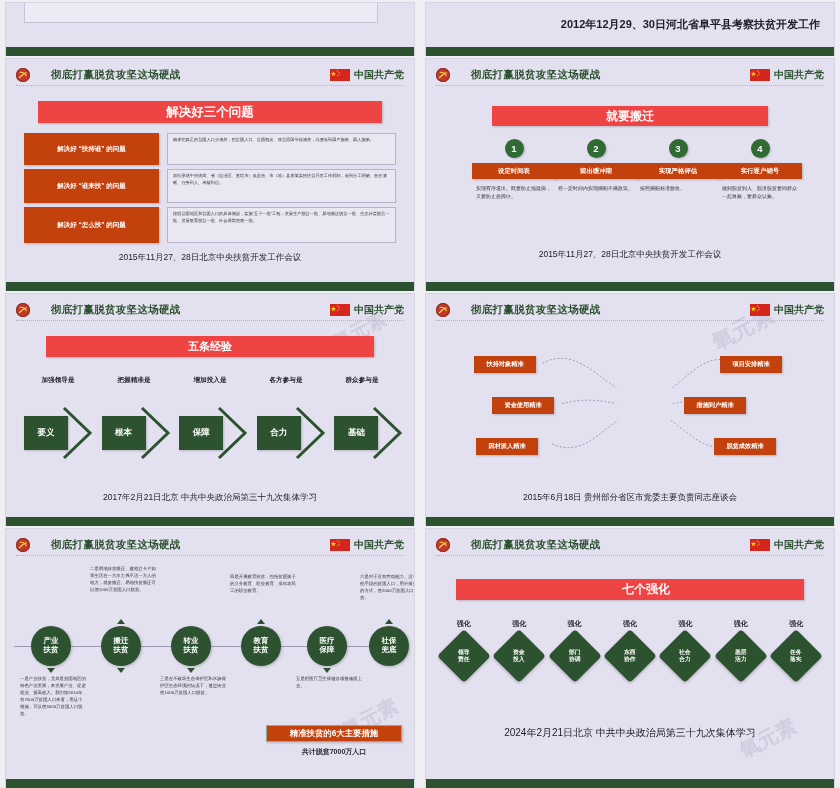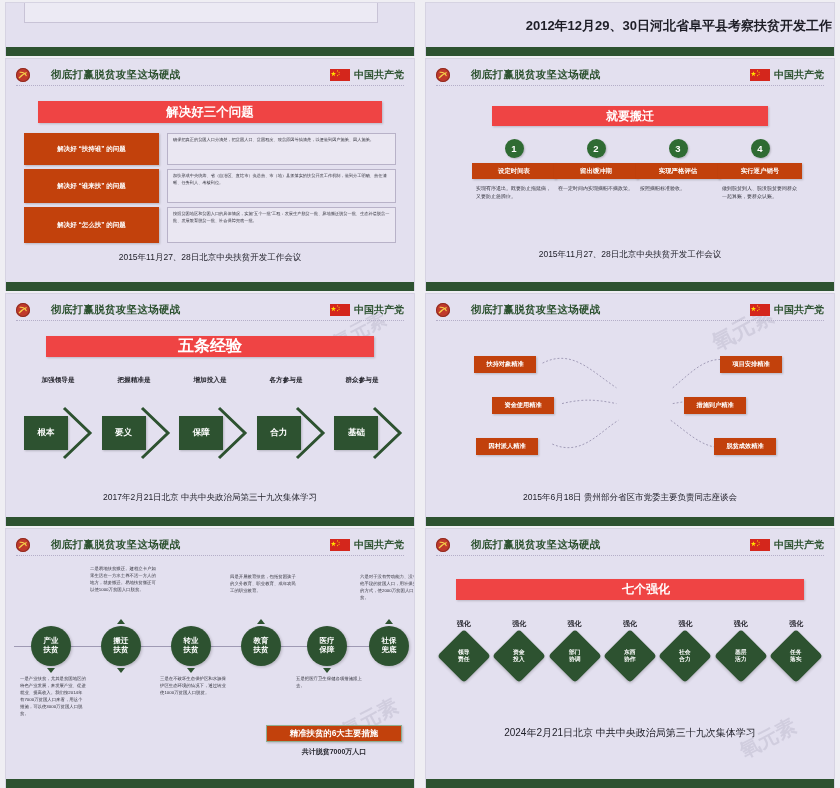--- a/index.html
+++ b/index.html
@@ -47,21 +47,21 @@
   
   .s2-title{left:66px;right:66px;top:47px;height:20px;font-size:12px;}
   .s2-col{position:absolute;width:84px;top:80px;text-align:center;}
   .num{width:19px;height:19px;border-radius:50%;background:#2f6b33;color:#fff;
        font-size:9.5px;font-weight:bold;display:flex;align-items:center;
        justify-content:center;margin:0 auto 5px;
        box-shadow:1px 1px 2px rgba(0,0,0,.2);}
   .s2-cap{height:16px;font-size:6.4px;margin-bottom:5px;}
   .s2-desc{font-size:5px;color:#32323c;line-height:1.6;text-align:left;padding:0 4px;}
   
-  .s3-title{left:40px;right:40px;top:42px;height:21px;font-size:16px;}
+  .s3-title{left:40px;right:40px;top:42px;height:21px;font-size:11px;}
   .s3-lbls{position:absolute;left:14px;right:14px;top:82px;display:flex;}
   .s3-lbls span{flex:1;text-align:center;font-size:6.6px;font-weight:bold;color:#26262e;}
   .s3-arrows{position:absolute;left:14px;right:6px;top:118px;height:42px;display:flex;}
   .s3-ar{flex:1;position:relative;}
   .s3-ar .blk{position:absolute;left:4px;top:4px;width:44px;height:34px;background:#2d5230;
               color:#fff;font-size:8.5px;font-weight:bold;display:flex;
               align-items:center;justify-content:center;
               box-shadow:1px 1px 2px rgba(0,0,0,.2);}
   .s3-ar .chev{position:absolute;left:40px;top:-6px;}
   
@@ -96,21 +96,21 @@
        border-radius:4px;display:flex;align-items:center;justify-content:center;
        box-shadow:1px 1px 3px rgba(0,0,0,.22);}
   .dia span{transform:rotate(-45deg);color:#fff;font-size:5.8px;font-weight:bold;
             line-height:1.25;text-align:center;display:block;}
   
   .part{position:relative;width:100%;height:100%;background:#e3e0ef;
         box-shadow:0 0 0 1px #d6d3e2;overflow:hidden;}
   .part::after{content:"";position:absolute;left:0;right:0;bottom:0;height:9px;background:#2d5230;}
   .p-card{position:absolute;left:18px;top:-42px;right:36px;height:60px;
           background:#eceaf4;border:1px solid #c8c3d6;}
-  .p-cap{position:absolute;right:2px;top:14px;font-size:13px;font-weight:bold;color:#1d1d26;}
+  .p-cap{position:absolute;right:14px;top:14px;font-size:11px;font-weight:bold;color:#1d1d26;}
   .wm{position:absolute;color:rgba(120,112,140,.17);font-weight:bold;
       transform:rotate(-28deg);pointer-events:none;user-select:none;}
 </style>
 </head>
 <body>
 
 <div class="grid">
 
   <div class="cell">
     <div class="part">
@@ -262,27 +262,27 @@
       <div class="s3-lbls">
         <span>加强领导是</span>
         <span>把握精准是</span>
         <span>增加投入是</span>
         <span>各方参与是</span>
         <span>群众参与是</span>
       </div>
 
       <div class="s3-arrows">
         <div class="s3-ar">
-          <div class="blk">根本</div>
+          <div class="blk">要义</div>
           <svg class="chev" width="34" height="54" viewBox="0 0 34 54">
               <path d="M4 2 L30 27 L4 52" stroke="#2d5230" stroke-width="3" fill="none"></path>
             </svg>
         </div>
         <div class="s3-ar">
-          <div class="blk">要义</div>
+          <div class="blk">根本</div>
           <svg class="chev" width="34" height="54" viewBox="0 0 34 54">
               <path d="M4 2 L30 27 L4 52" stroke="#2d5230" stroke-width="3" fill="none"></path>
             </svg>
         </div>
         <div class="s3-ar">
           <div class="blk">保障</div>
           <svg class="chev" width="34" height="54" viewBox="0 0 34 54">
               <path d="M4 2 L30 27 L4 52" stroke="#2d5230" stroke-width="3" fill="none"></path>
             </svg>
         </div>

